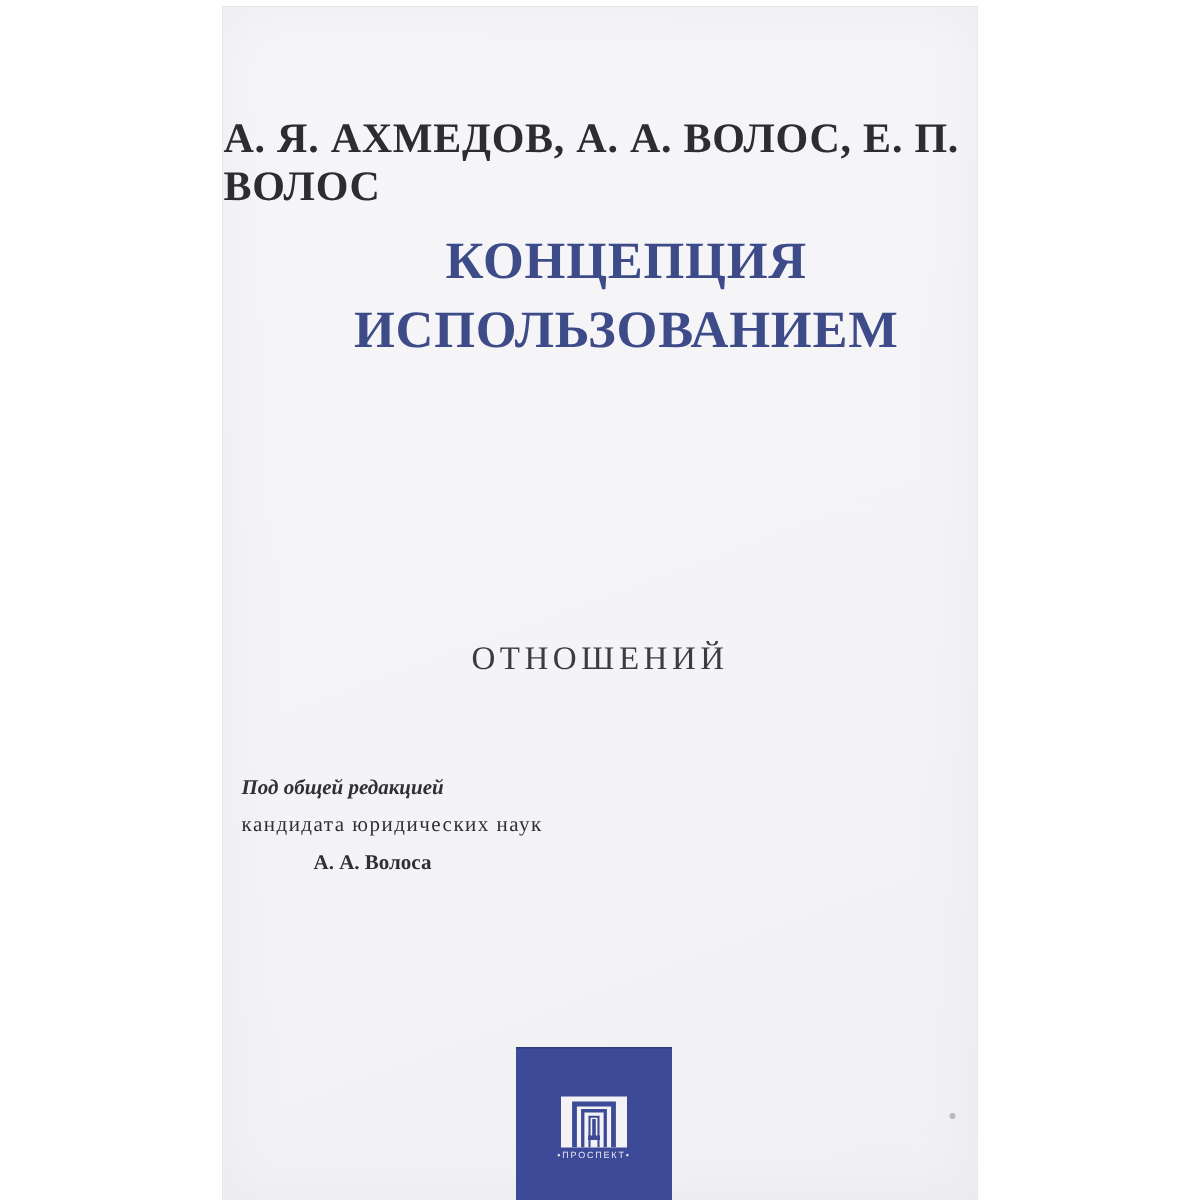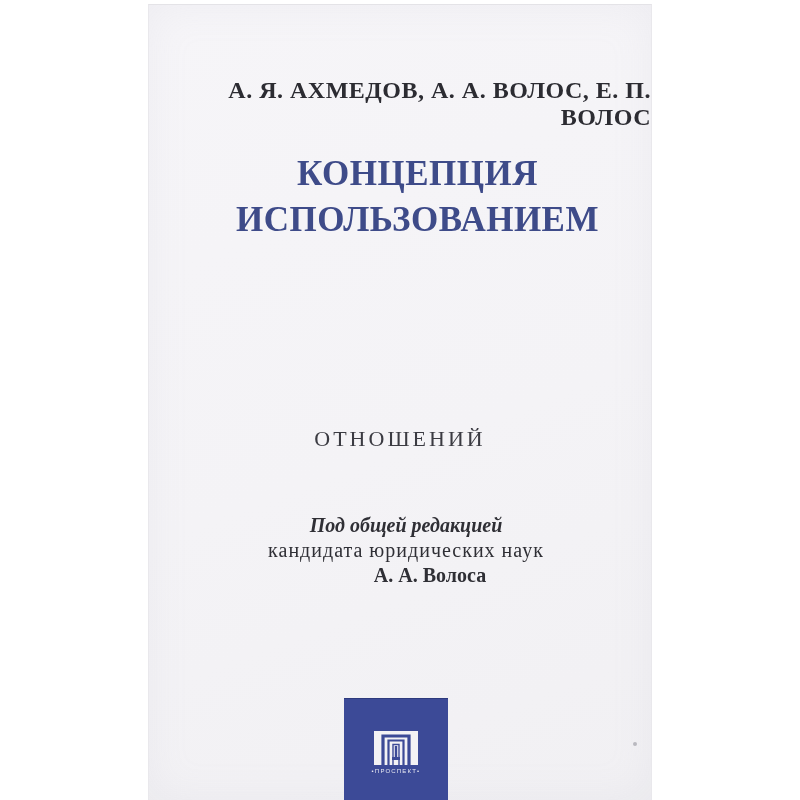--- a/index.html
+++ b/index.html
@@ -16,22 +16,22 @@
     width: 504px; height: 796px;
     background: linear-gradient(160deg, #f6f5f8 0%, #f4f3f6 55%, #f1f0f3 100%);
     border-top: 1px solid #e4e3e7;
     border-left: 1px solid #e9e8ec;
     border-right: 1px solid #e9e8ec;
     box-shadow: inset 0 0 40px rgba(180,180,195,0.12);
   }
   .authors {
     position: absolute;
     top: 72px; left: 0; right: 0;
-    text-align: right;
-    font-size: 24px;
+    text-align: left;
+    font-size: 28px;
     font-weight: bold;
     letter-spacing: 0.5px;
     color: #2c2c32;
   }
   .title {
     position: absolute;
     top: 146px; left: 0; right: 0;
     text-align: center;
     font-size: 35px;
     font-weight: bold;
@@ -44,22 +44,22 @@
     position: absolute;
     top: 421px; left: 0; right: 0;
     text-align: center;
     font-size: 22px;
     letter-spacing: 3px;
     color: #3b3b42;
   }
   .editor-block {
     position: absolute;
     top: 508px; left: 12px; right: 0;
-    text-align: center;
-    font-size: 20px;
+    text-align: left;
+    font-size: 14px;
     line-height: 25px;
     color: #2f2f35;
   }
   .editor-line-1 { font-weight: bold; font-style: italic; }
   .editor-line-2 { letter-spacing: 1px; }
   .editor-line-3 { font-weight: bold; padding-left: 48px; }
   .publisher-block {
     position: absolute;
     left: 195px; top: 693px;
     width: 104px; height: 103px;

